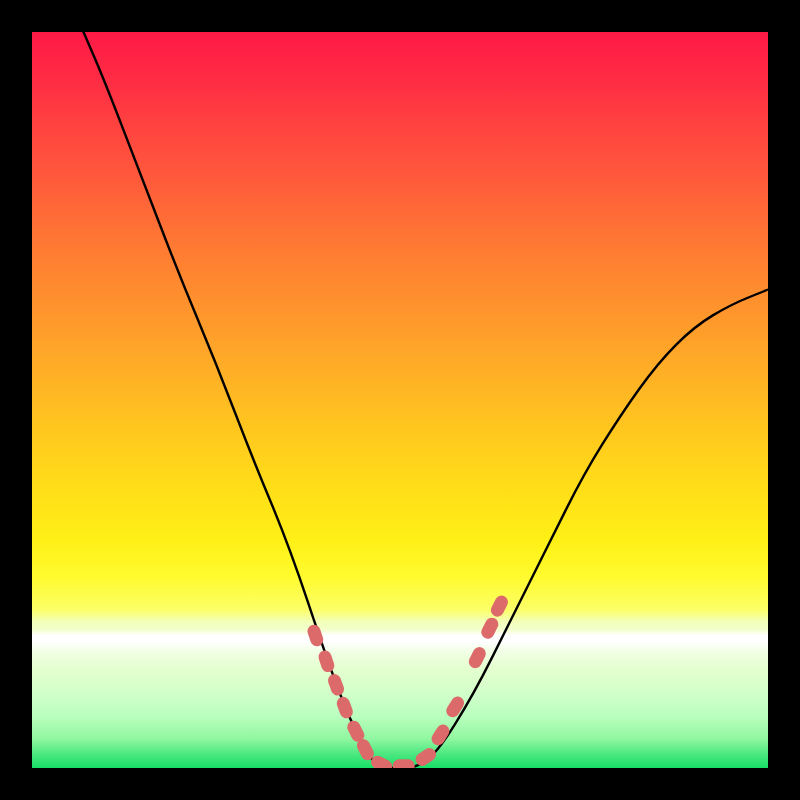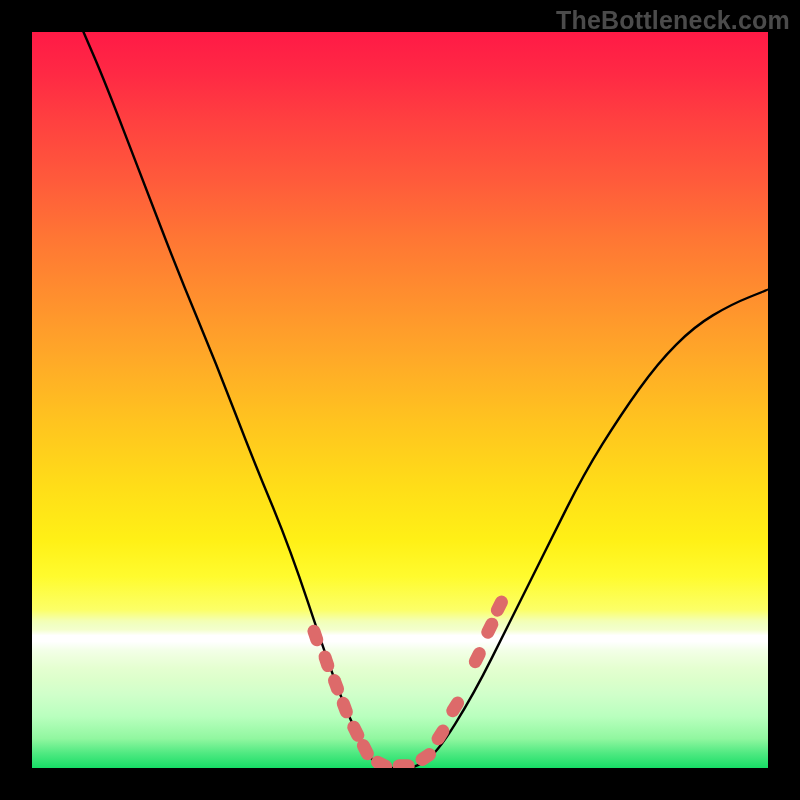--- a/index.html
+++ b/index.html
@@ -97,14 +97,13 @@
           <rect x="-11" y="-6.5" width="22" height="13" rx="6.5" fill="#dd6a6a" transform="translate(371.7 733.8) rotate(0.0)"></rect>
           <rect x="-11" y="-6.5" width="22" height="13" rx="6.5" fill="#dd6a6a" transform="translate(393.8 725.0) rotate(-33.7)"></rect>
           <rect x="-11" y="-6.5" width="22" height="13" rx="6.5" fill="#dd6a6a" transform="translate(408.5 702.9) rotate(-58.0)"></rect>
           <rect x="-11" y="-6.5" width="22" height="13" rx="6.5" fill="#dd6a6a" transform="translate(423.2 674.9) rotate(-58.0)"></rect>
           <rect x="-11" y="-6.5" width="22" height="13" rx="6.5" fill="#dd6a6a" transform="translate(445.3 625.6) rotate(-63.4)"></rect>
           <rect x="-11" y="-6.5" width="22" height="13" rx="6.5" fill="#dd6a6a" transform="translate(457.8 596.2) rotate(-63.4)"></rect>
           <rect x="-11" y="-6.5" width="22" height="13" rx="6.5" fill="#dd6a6a" transform="translate(467.4 574.1) rotate(-63.4)"></rect>
         </g>
     </svg>
   </div>
-  <div class="watermark">TheBottleneck.com</div>
 </div>
 
 </body></html>

